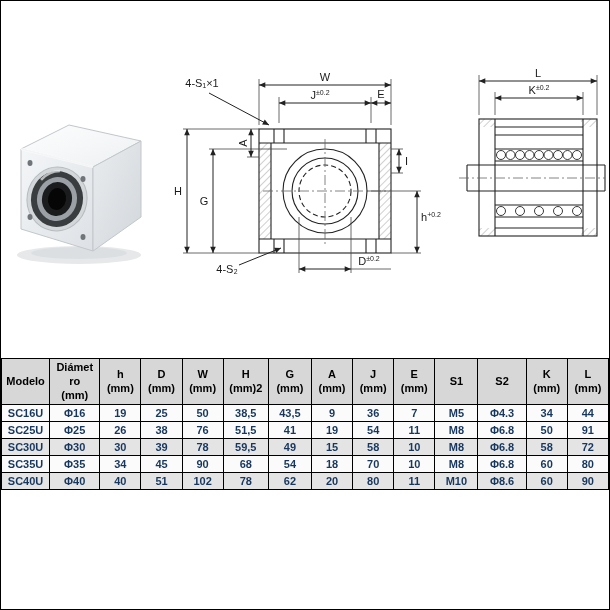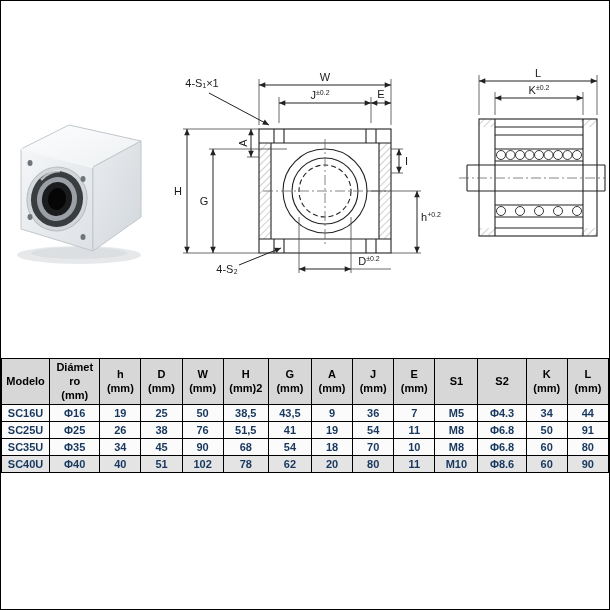--- a/index.html
+++ b/index.html
@@ -306,20 +306,36 @@
           <td>51,5</td>
           <td>41</td>
           <td>19</td>
           <td>54</td>
           <td>11</td>
           <td>M8</td>
           <td>Φ6.8</td>
           <td>50</td>
           <td>91</td>
         </tr>
+        <tr class="alt">
+          <td>SC30U</td>
+          <td>Φ30</td>
+          <td>30</td>
+          <td>39</td>
+          <td>78</td>
+          <td>59,5</td>
+          <td>49</td>
+          <td>15</td>
+          <td>58</td>
+          <td>10</td>
+          <td>M8</td>
+          <td>Φ6.8</td>
+          <td>58</td>
+          <td>72</td>
+        </tr>
         <tr>
           <td>SC35U</td>
           <td>Φ35</td>
           <td>34</td>
           <td>45</td>
           <td>90</td>
           <td>68</td>
           <td>54</td>
           <td>18</td>
           <td>70</td>

